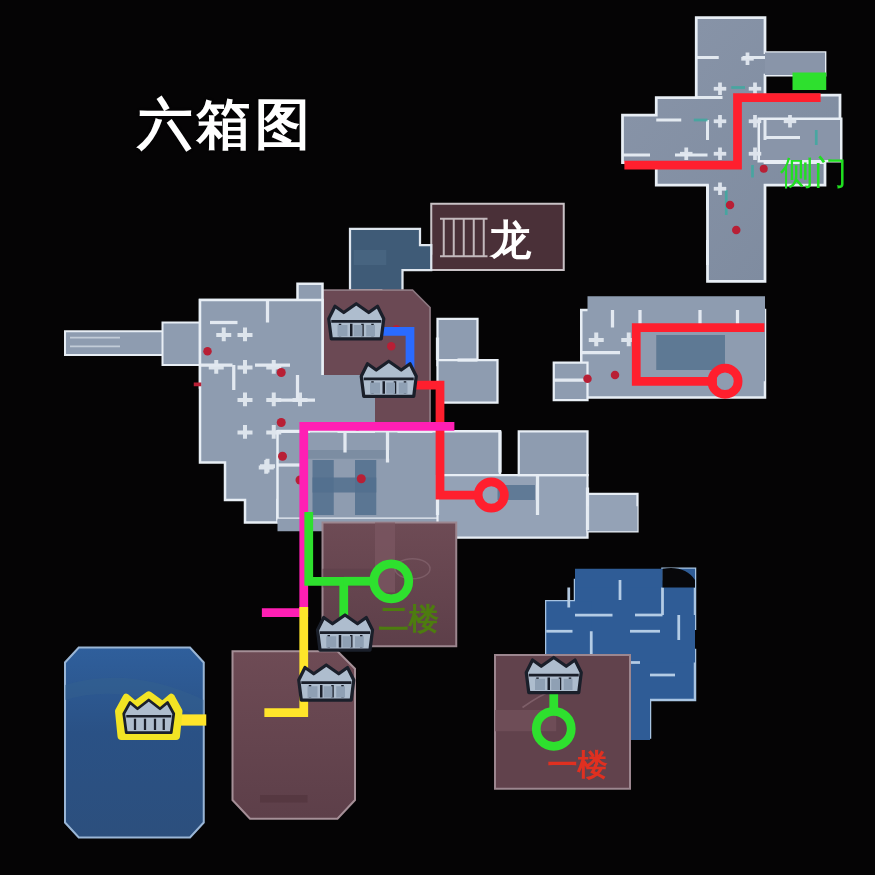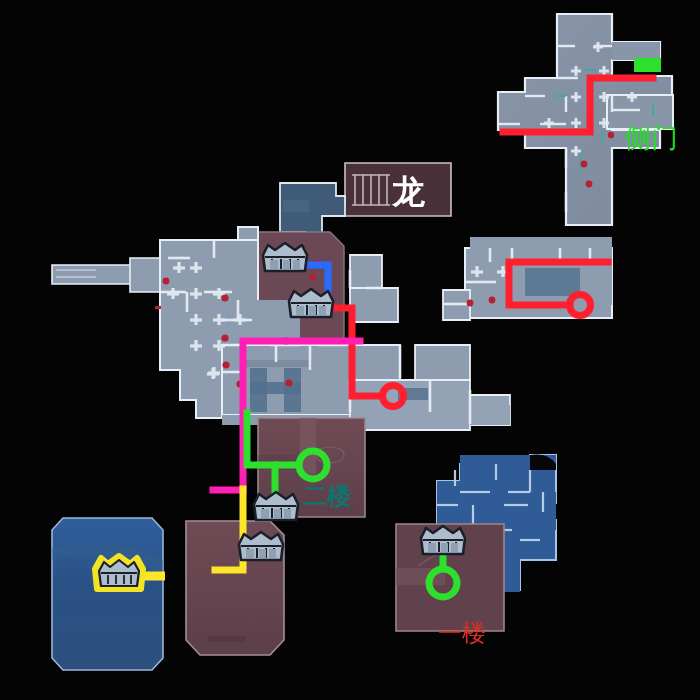--- a/index.html
+++ b/index.html
@@ -55,29 +55,28 @@
     top: 125px;
     font-size: 27px;
     font-weight: normal;
     color: #20e020;
   }
   #floor2-label {
     left: 303px;
     top: 484px;
     font-size: 24px;
     font-weight: bold;
-    color: #0f766e;
+    color: #4d7c0f;
   }
   #floor1-label {
     left: 438px;
     top: 601px;
     font-size: 24px;
-    font-weight: normal;
+    font-weight: bold;
     color: #e03020;
-    margin-top: 20px;
   }
 </style>
 </head>
 <body>
 
 <div id="stage">
 
   <svg class="layer" viewBox="0 0 700 700">
     <defs>
       <linearGradient id="gradBlueBox" x1="0" y1="0" x2="0" y2="1">
@@ -427,20 +426,21 @@
     <g transform="translate(119,575)">
       <path d="M-24,-6 L-18,-17 L-11,-11 L0,-19 L11,-11 L18,-17 L24,-6
                L22,14 L-22,14 Z" fill="#f2e424" stroke="#f2e424" stroke-width="6" stroke-linejoin="round"></path>
       <path d="M-20,-4 L-15,-13 L-9,-8 L0,-15 L9,-8 L15,-13 L20,-4
                L18,11 L-18,11 Z" fill="#aebdce" stroke="#1a1f2a" stroke-width="2.2" stroke-linejoin="round"></path>
       <path d="M-18,-2 L18,-2" stroke="#1a1f2a" stroke-width="2"></path>
       <path d="M-11,0 L-11,9 M-3,0 L-3,9 M5,0 L5,9 M12,0 L12,9" stroke="#1a1f2a" stroke-width="1.8"></path>
     </g>
   </svg>
 
+  <div class="label" id="title-label">六箱图</div>
 
   <div class="label" id="dragon-label">龙</div>
 
   <div class="label" id="sidedoor-label">侧门</div>
 
   <div class="label" id="floor2-label">二楼</div>
 
   <div class="label" id="floor1-label">一楼</div>
 
 </div>

